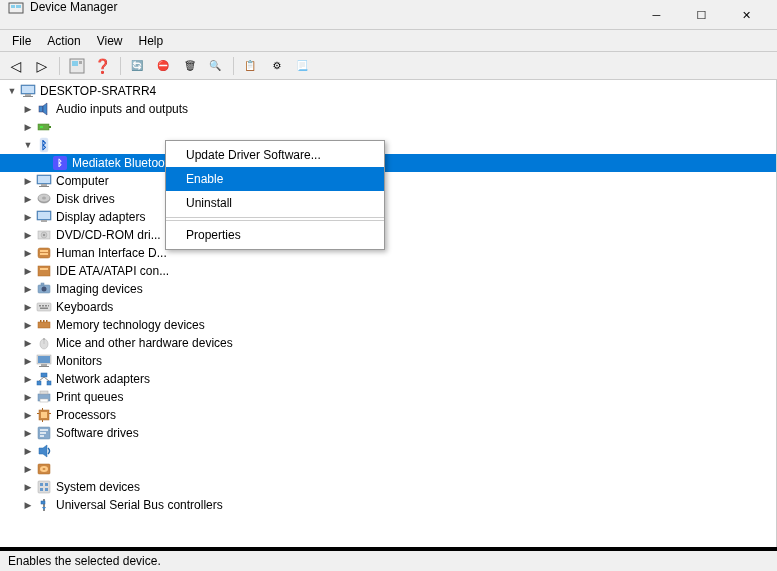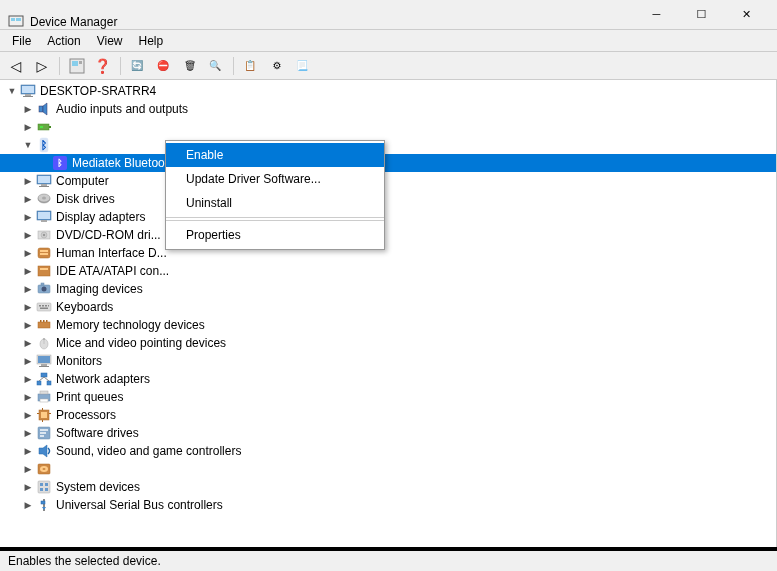--- a/index.html
+++ b/index.html
@@ -10,21 +10,21 @@
       width: 777px;
       height: 571px;
       overflow: hidden;
     }
 
     
     .title-bar {
       background: #f0f0f0;
       height: 30px;
       display: flex;
-      align-items: flex-end;
+      align-items: flex-start;
       padding: 0 8px;
       border-bottom: 1px solid #ccc;
       user-select: none;
     }
     .title-bar-icon {
       width: 16px;
       height: 16px;
       margin-right: 6px;
     }
     .title-bar-text {
@@ -290,22 +290,22 @@
 
     <div class="tree-item selected" style="padding-left:36px; position:relative;">
       <span class="spacer"></span>
       <span class="tree-icon">
         <div class="icon-bt-device">ᛒ</div>
       </span>
       <span class="tree-label">Mediatek Bluetooth Adaptor</span>
     </div>
 
     <div class="context-menu">
+      <div class="context-menu-item">Update Driver Software...</div>
       <div class="context-menu-item highlighted">Enable</div>
-      <div class="context-menu-item">Update Driver Software...</div>
       <div class="context-menu-item">Uninstall</div>
       <div class="context-menu-separator"></div>
       <div class="context-menu-separator"></div>
       <div class="context-menu-item bold-item">Properties</div>
     </div>
 
     <div class="tree-item" style="padding-left:20px;">
       <span class="expand-btn">▶</span>
       <span class="tree-icon">
         <svg width="16" height="16" viewBox="0 0 16 16">
@@ -419,21 +419,21 @@
 
     <div class="tree-item" style="padding-left:20px;">
       <span class="expand-btn">▶</span>
       <span class="tree-icon">
         <svg width="16" height="16" viewBox="0 0 16 16">
           <ellipse cx="8" cy="9" rx="4" ry="5" fill="#ddd" stroke="#aaa" stroke-width="0.5"></ellipse>
           <line x1="8" y1="5" x2="8" y2="9" stroke="#aaa" stroke-width="0.5"></line>
           <circle cx="8" cy="4" r="1" fill="#aaa"></circle>
         </svg>
       </span>
-      <span class="tree-label">Mice and video pointing devices</span>
+      <span class="tree-label">Mice and other hardware devices</span>
     </div>
 
     <div class="tree-item" style="padding-left:20px;">
       <span class="expand-btn">▶</span>
       <span class="tree-icon">
         <svg width="16" height="16" viewBox="0 0 16 16">
           <rect x="1" y="2" width="14" height="9" fill="#ddd" stroke="#aaa" stroke-width="0.5"></rect>
           <rect x="2" y="3" width="12" height="7" fill="#6699cc"></rect>
           <rect x="5" y="11" width="6" height="2" fill="#aaa"></rect>
           <rect x="3" y="13" width="10" height="1" fill="#888"></rect>
@@ -497,21 +497,20 @@
     </div>
 
     <div class="tree-item" style="padding-left:20px;">
       <span class="expand-btn">▶</span>
       <span class="tree-icon">
         <svg width="16" height="16" viewBox="0 0 16 16">
           <polygon points="3,5 7,5 11,2 11,14 7,11 3,11" fill="#4488cc" stroke="#2266aa" stroke-width="0.5"></polygon>
           <path d="M12,5 Q15,8 12,11" fill="none" stroke="#2266aa" stroke-width="1.5"></path>
         </svg>
       </span>
-      <span class="tree-label">Sound, video and game controllers</span>
     </div>
 
     <div class="tree-item" style="padding-left:20px;">
       <span class="expand-btn">▶</span>
       <span class="tree-icon">
         <svg width="16" height="16" viewBox="0 0 16 16">
           <rect x="2" y="3" width="12" height="10" rx="1" fill="#cc8844" stroke="#aa6622" stroke-width="0.5"></rect>
           <ellipse cx="8" cy="8" rx="4" ry="3" fill="#ffcc88"></ellipse>
           <ellipse cx="8" cy="8" rx="1.5" ry="1" fill="#cc8844"></ellipse>
         </svg>

